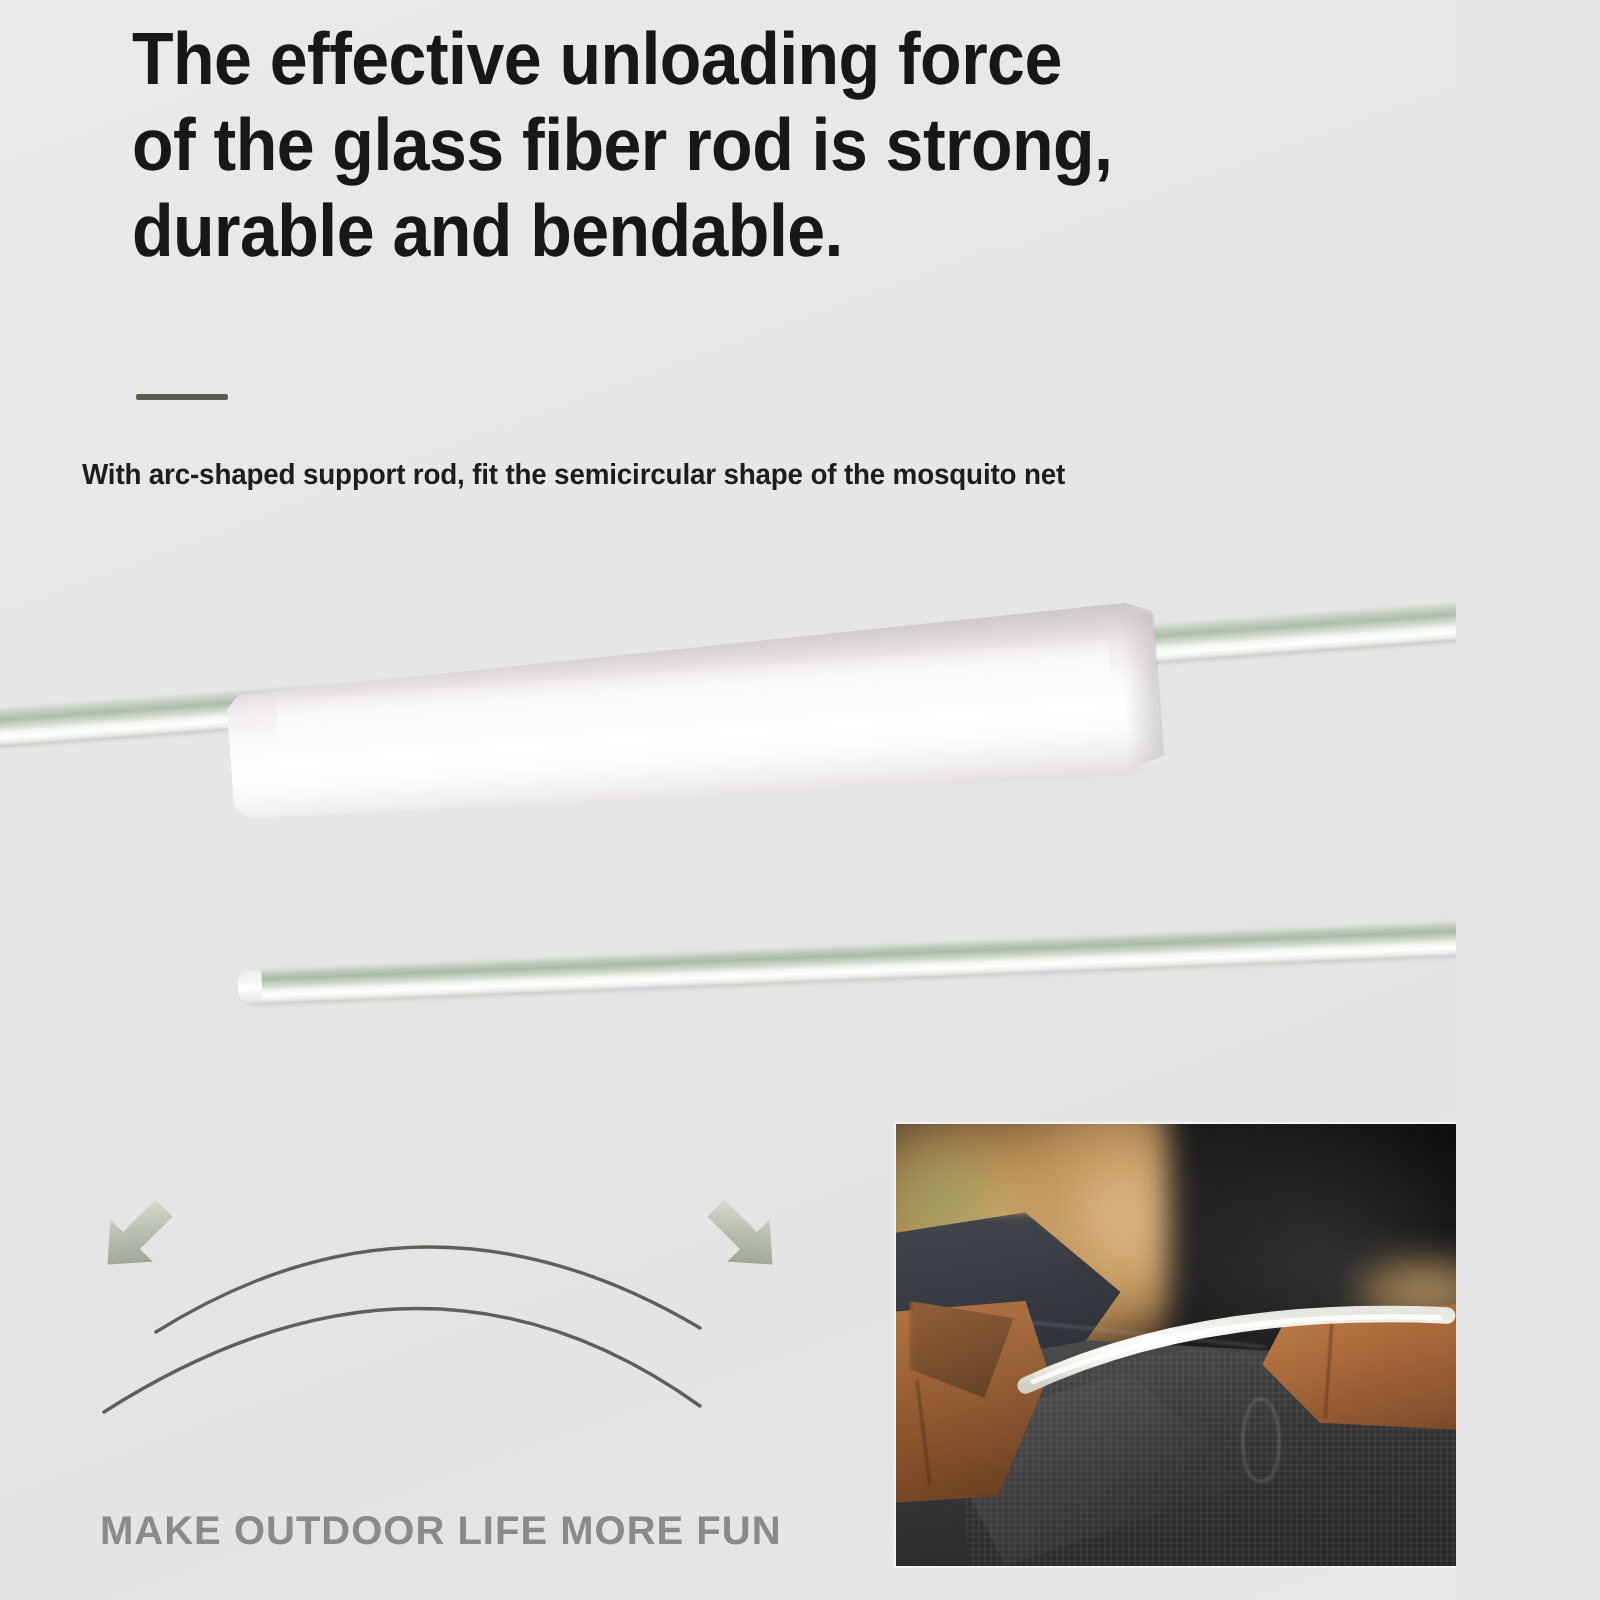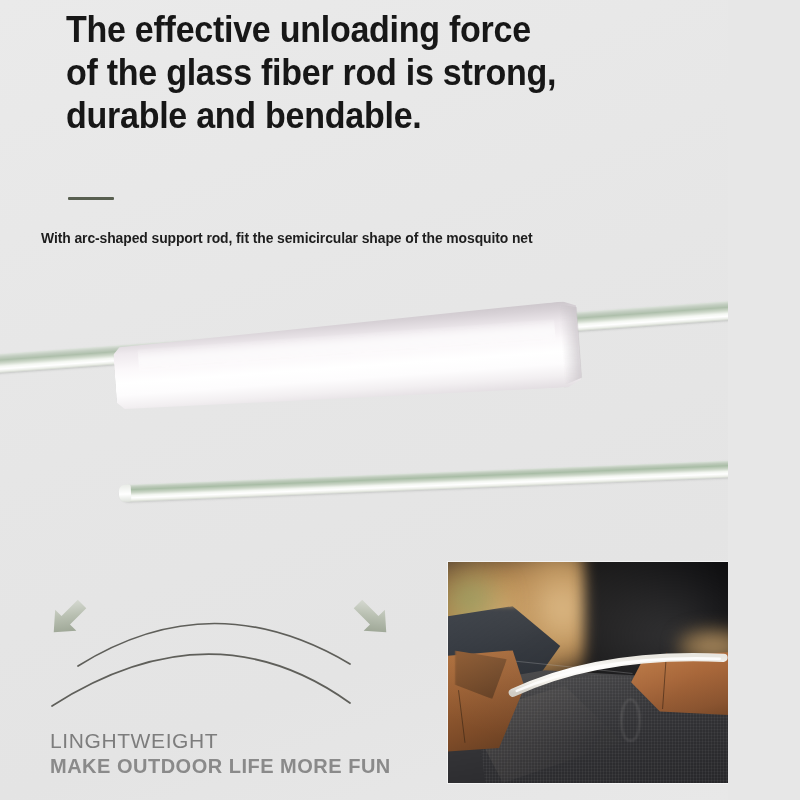--- a/index.html
+++ b/index.html
@@ -371,21 +371,20 @@
 
     <g transform="translate(30,28) rotate(45)">
       <path d="M -6 -17 L 6 -17 L 6 6 L 15 6 L 0 23 L -15 6 L -6 6 Z" fill="url(#arrGrad)"></path>
     </g>
 
     <g transform="translate(330,28) rotate(-45)">
       <path d="M -6 -17 L 6 -17 L 6 6 L 15 6 L 0 23 L -15 6 L -6 6 Z" fill="url(#arrGradR)"></path>
     </g>
   </svg>
 
-  <div class="tagline1">LINGHTWEIGHT</div>
   <div class="tagline2">MAKE OUTDOOR LIFE MORE FUN</div>
 
   <div class="photo">
     <div class="layer ph-bg-dark"></div>
     <div class="layer ph-blur-tan"></div>
     <div class="layer ph-blur-tan2"></div>
     <div class="layer ph-blur-green"></div>
     <div class="layer ph-dark-mass"></div>
     <div class="layer ph-blur-wood"></div>
     <div class="layer ph-navy-left"></div>

